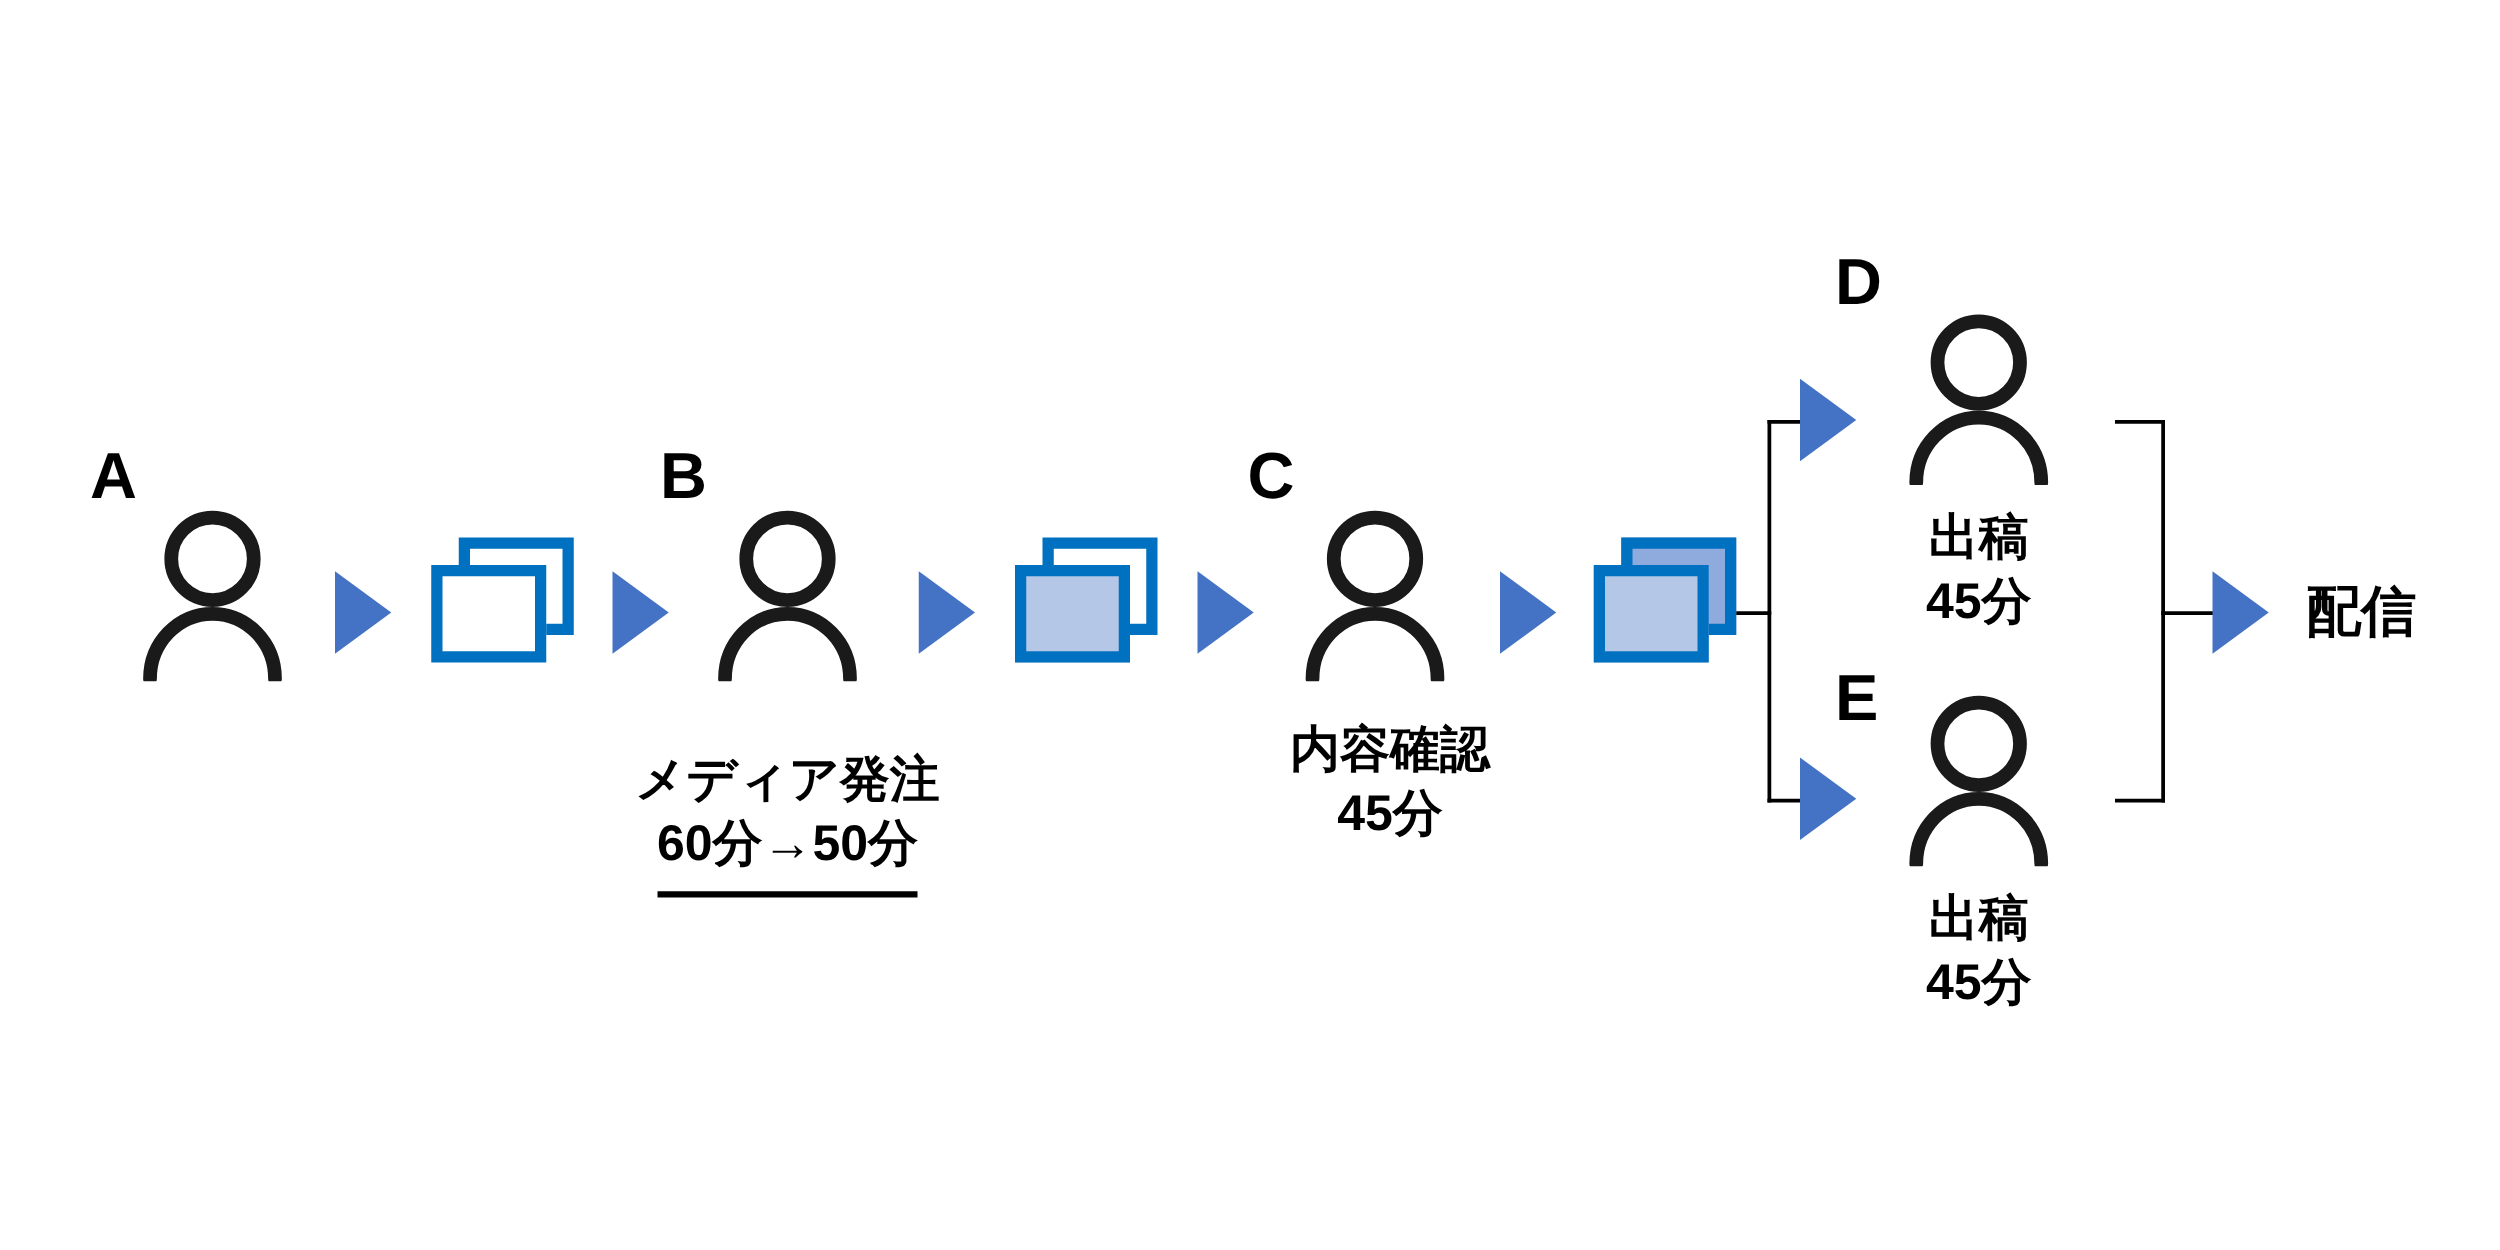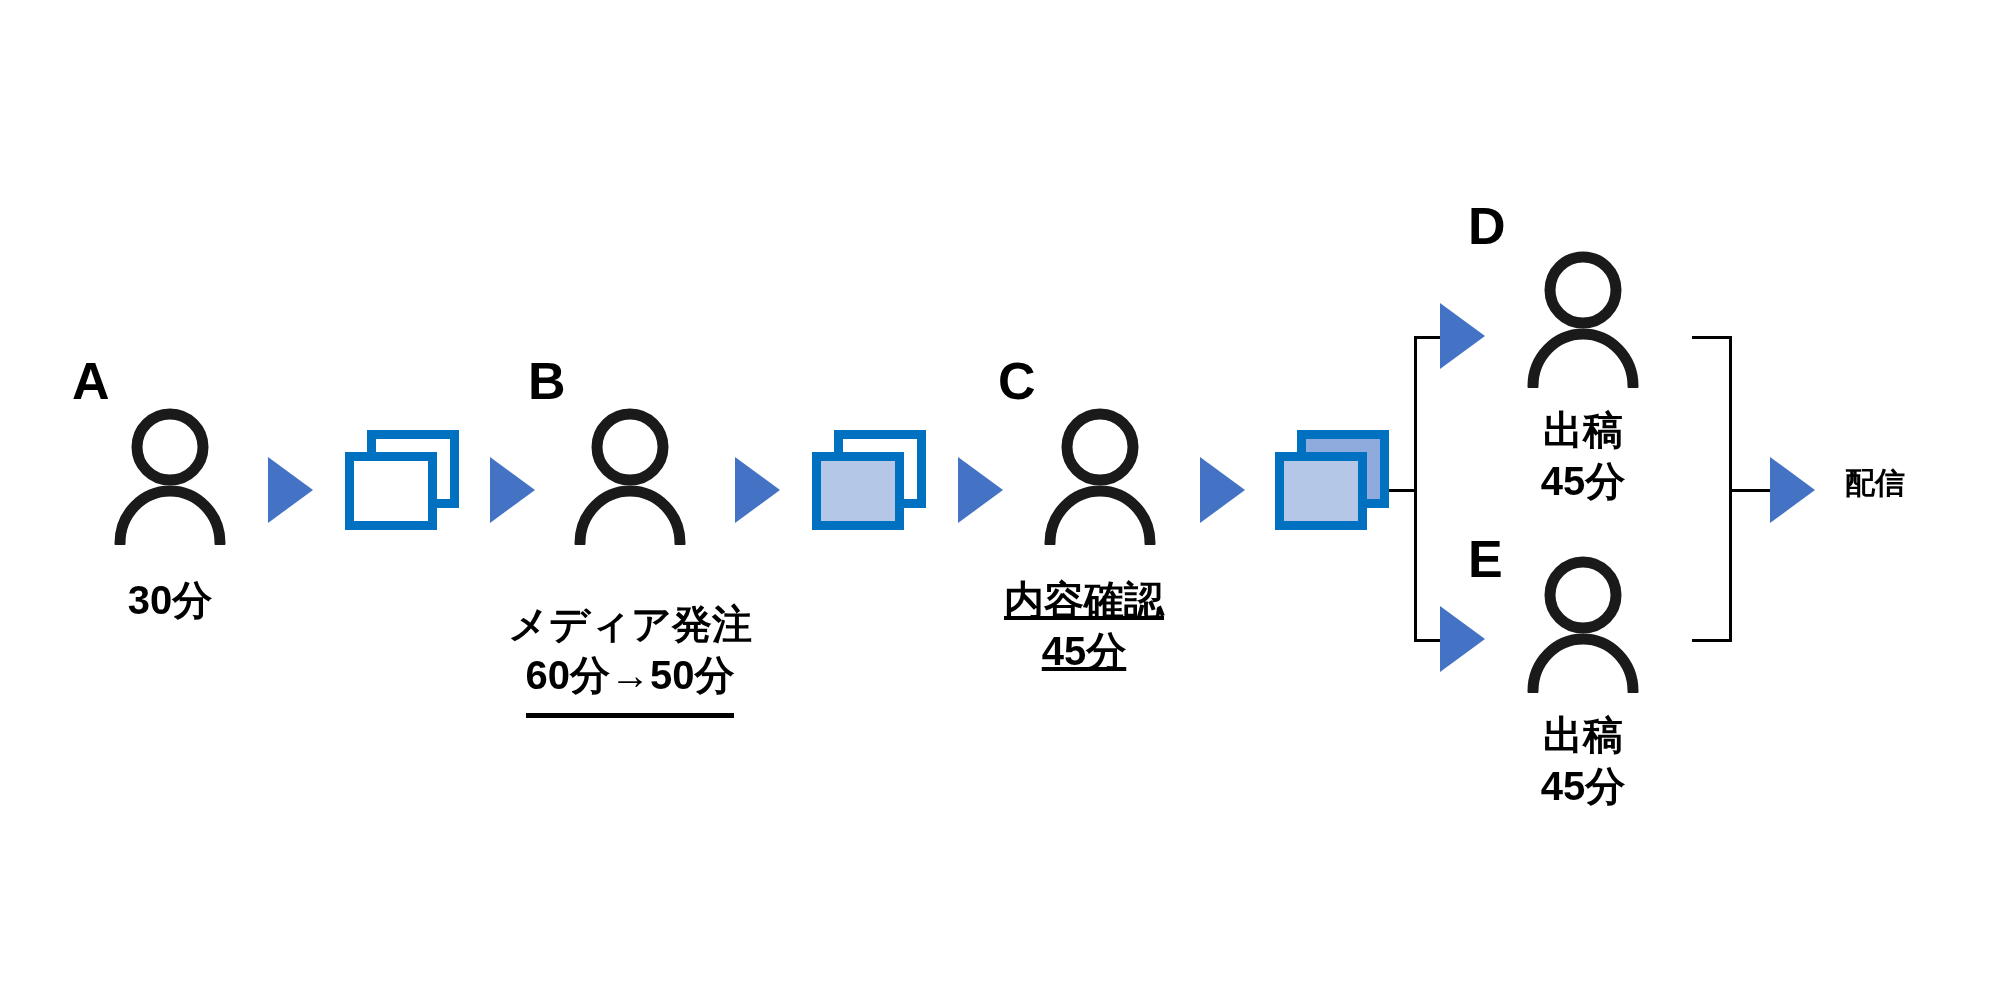--- a/index.html
+++ b/index.html
@@ -79,21 +79,21 @@
   }
   .vline {
     position: absolute;
     width: 3px;
     background: #000000;
   }
 
   
   .terminal-label {
     position: absolute;
-    font-size: 30px;
+    font-size: 44px;
     font-weight: bold;
     color: #000000;
     white-space: nowrap;
     line-height: 1;
   }
 </style>
 </head>
 <body>
 
 <div id="canvas">
@@ -101,21 +101,20 @@
   <div class="step-letter" style="left:72px; top:355px;">A</div>
 
   <div class="person" style="left:110px; top:405px;">
     <svg width="120" height="140" viewBox="0 0 120 140" aria-hidden="true">
       <circle cx="60" cy="42" r="33" fill="none" stroke="#1A1A1A" stroke-width="11"></circle>
       <path d="M10 138 A50 52 0 0 1 110 138" fill="none" stroke="#1A1A1A" stroke-width="11" stroke-linecap="round"></path>
     </svg>
   </div>
 
   <div class="caption" style="left:15px; top:575px; width:310px;">
-    <span class="cap-line">30分</span>
   </div>
 
   <div class="tri" style="left:268px; top:457px;"></div>
 
   <div class="docstack" style="left:345px; top:430px; width:114px; height:100px;">
     <div class="card back" style="background:#ffffff;"></div>
     <div class="card front" style="background:#ffffff;"></div>
   </div>
 
   <div class="tri" style="left:490px; top:457px;"></div>
@@ -147,21 +146,21 @@
 
   <div class="step-letter" style="left:998px; top:355px;">C</div>
 
   <div class="person" style="left:1040px; top:405px;">
     <svg width="120" height="140" viewBox="0 0 120 140" aria-hidden="true">
       <circle cx="60" cy="42" r="33" fill="none" stroke="#1A1A1A" stroke-width="11"></circle>
       <path d="M10 138 A50 52 0 0 1 110 138" fill="none" stroke="#1A1A1A" stroke-width="11" stroke-linecap="round"></path>
     </svg>
   </div>
 
-  <div class="caption" style="left:929px; top:575px; width:310px;text-decoration:underline;">
+  <div class="caption" style="left:957px; top:575px; width:310px;">
     <span class="cap-line">内容確認</span>
     <span class="cap-line">45分</span>
   </div>
 
   <div class="tri" style="left:1200px; top:457px;"></div>
 
   <div class="docstack" style="left:1275px; top:430px; width:114px; height:100px;">
     <div class="card back" style="background:#8FAADC;"></div>
     <div class="card front" style="background:#B4C7E7;"></div>
   </div>

